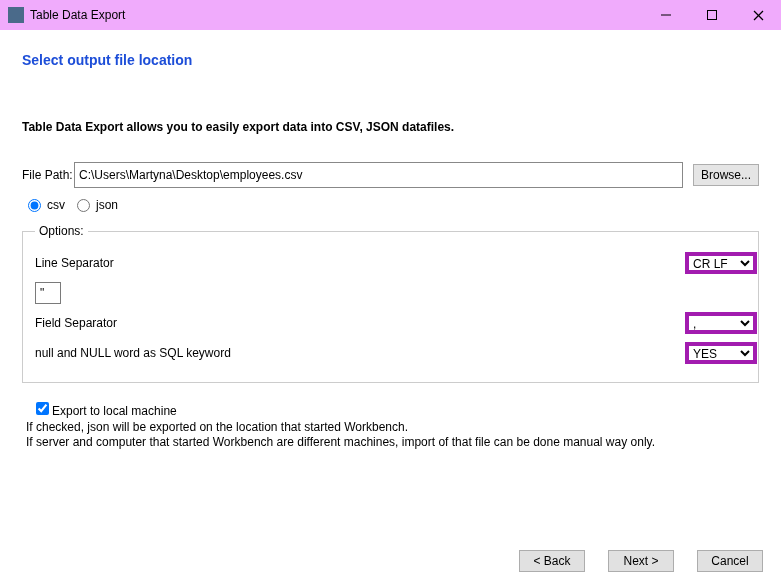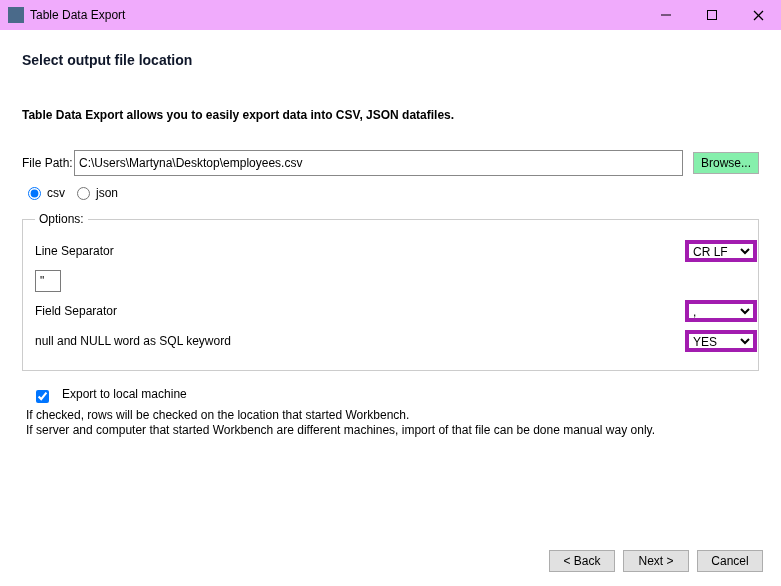--- a/index.html
+++ b/index.html
@@ -43,24 +43,24 @@
     align-items: center;
     justify-content: center;
     font-family: "Segoe UI Symbol", sans-serif;
     font-size: 11px;
   }
   .win-btn svg { display:block; }
   .content {
     padding: 22px 22px 0 22px;
   }
   .heading {
-    color: #0f172a;
+    color: #1d4ed8;
     font-weight: bold;
     font-size: 14px;
-    margin-bottom: 40px;
+    margin-bottom: 52px;
   }
   .subheading {
     font-weight: bold;
     font-size: 12px;
     margin-bottom: 28px;
   }
   .row {
     display: flex;
     align-items: center;
     margin-bottom: 10px;
@@ -74,21 +74,21 @@
     border: 1px solid #888;
     padding: 2px 4px;
     font-size: 12px;
     font-family: inherit;
   }
   .browse-btn {
     width: 66px;
     height: 22px;
     margin-left: 10px;
     border: 1px solid #adadad;
-    background: #86efac;
+    background: #e5e5e5;
     font-size: 12px;
     font-family: inherit;
   }
   .radios {
     display: flex;
     gap: 12px;
     margin: 8px 0 12px 6px;
   }
   .radio-opt {
     display: flex;
@@ -126,33 +126,33 @@
     height: 22px;
     border: 1px solid #7a7a7a;
     font-size: 12px;
     text-align: left;
     padding: 0 4px;
     font-family: inherit;
   }
   .export-check {
     margin: 16px 0 2px 10px;
     display: flex;
-    align-items: flex-start;
-    gap: 10px;
+    align-items: flex-end;
+    gap: 0;
   }
   .help-text {
     margin-left: 4px;
     line-height: 1.25;
   }
   .footer {
     position: absolute;
     bottom: 14px;
     right: 18px;
     display: flex;
-    gap: 8px;
+    gap: 23px;
   }
   .footer button {
     min-width: 66px;
     height: 22px;
     border: 1px solid #adadad;
     background: #e1e1e1;
     font-size: 12px;
     font-family: inherit;
     padding: 0 10px;
   }
@@ -233,21 +233,21 @@
         <option>YES</option>
       </select>
     </div>
   </fieldset>
 
   <label class="export-check">
     <input type="checkbox" checked="" style="">
     <span>Export to local machine</span>
   </label>
   <div class="help-text">
-    <div>If checked, rows will be checked on the location that started Workbench.</div>
+    <div>If checked, json will be exported on the location that started Workbench.</div>
     <div>If server and computer that started Workbench are different machines, import of that file can be done manual way only.</div>
   </div>
 
 </div>
 
 <div class="footer">
   <button>&lt; Back</button>
   <button>Next &gt;</button>
   <button>Cancel</button>
 </div>

